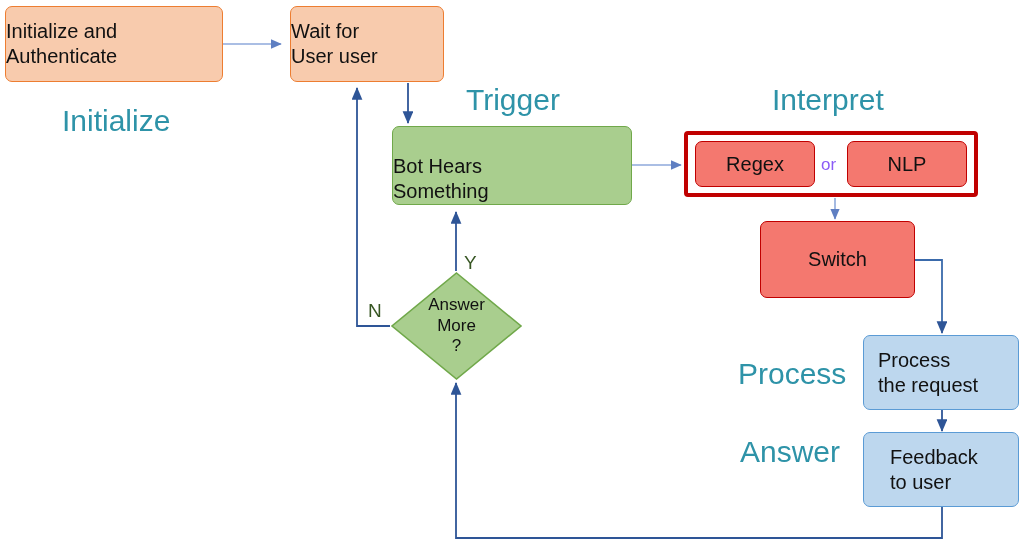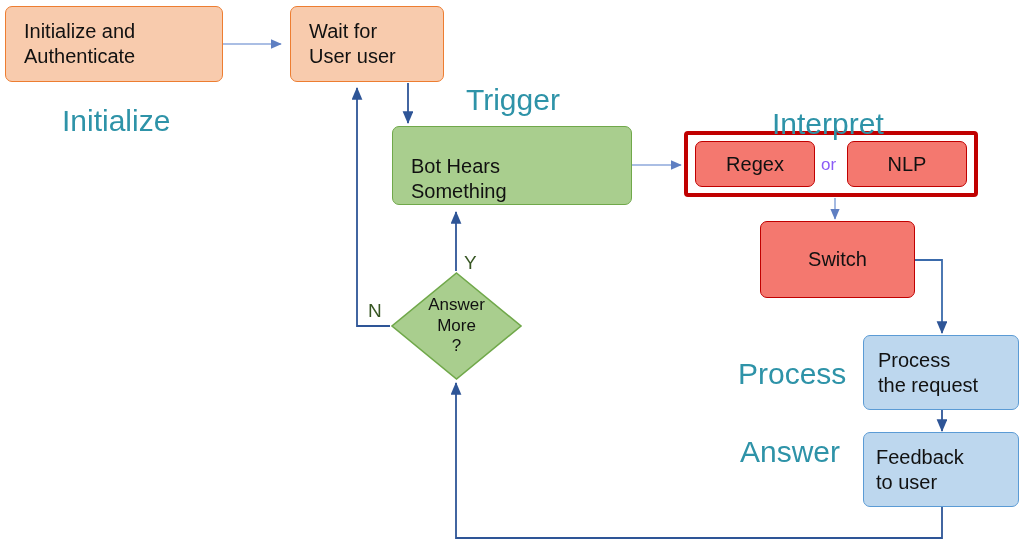--- a/index.html
+++ b/index.html
@@ -31,21 +31,20 @@
     display: flex;
     align-items: center;
     justify-content: flex-start;
     border-radius: 7px;
     color: #111111;
     font-size: 20px;
     line-height: 1.25;
     z-index: 2;
   }
   .node .lbl {
-    padding-left: 18px;
     white-space: pre-line;
   }
   .node.center .lbl {
     padding-left: 0;
     text-align: center;
     width: 100%;
   }
   .orange {
     background: #f8cbad;
     border: 1.5px solid #ed7d31;
@@ -179,40 +178,40 @@
   <div class="node red center" style="left:847px; top:141px; width:120px; height:46px;">
     <span class="lbl">NLP</span>
   </div>
 
   <div class="node blue" style="left:863px; top:335px; width:156px; height:75px;">
     <span class="lbl" style="padding-left:14px;">Process
 the request</span>
   </div>
 
   <div class="node blue" style="left:863px; top:432px; width:156px; height:75px;">
-    <span class="lbl" style="padding-left:12px;">Feedback
+    <span class="lbl" style="padding-left:26px;">Feedback
 to user</span>
   </div>
 
   <div class="diamond-wrap" style="left:390px; top:271px; width:133px; height:110px;">
     <svg width="133" height="110" viewBox="0 0 133 110">
       <polygon points="66.5,2 131,55 66.5,108 2,55" fill="#a9ce8e" stroke="#70a84a" stroke-width="1.6"></polygon>
     </svg>
     <div class="diamond-label">Answer
 More
 ?</div>
   </div>
 
   <div class="branch-label" style="left:464px; top:252px;">Y</div>
 
   <div class="branch-label" style="left:368px; top:300px;">N</div>
 
   <div class="phase" style="left:62px; top:104px;">Initialize</div>
 
   <div class="phase" style="left:466px; top:83px;">Trigger</div>
 
-  <div class="phase" style="left:772px; top:83px;margin-top:24px;">Interpret</div>
+  <div class="phase" style="left:772px; top:83px;">Interpret</div>
 
   <div class="phase" style="left:738px; top:357px;">Process</div>
 
   <div class="phase" style="left:740px; top:435px;">Answer</div>
 
 </div>
 
 </body></html>

